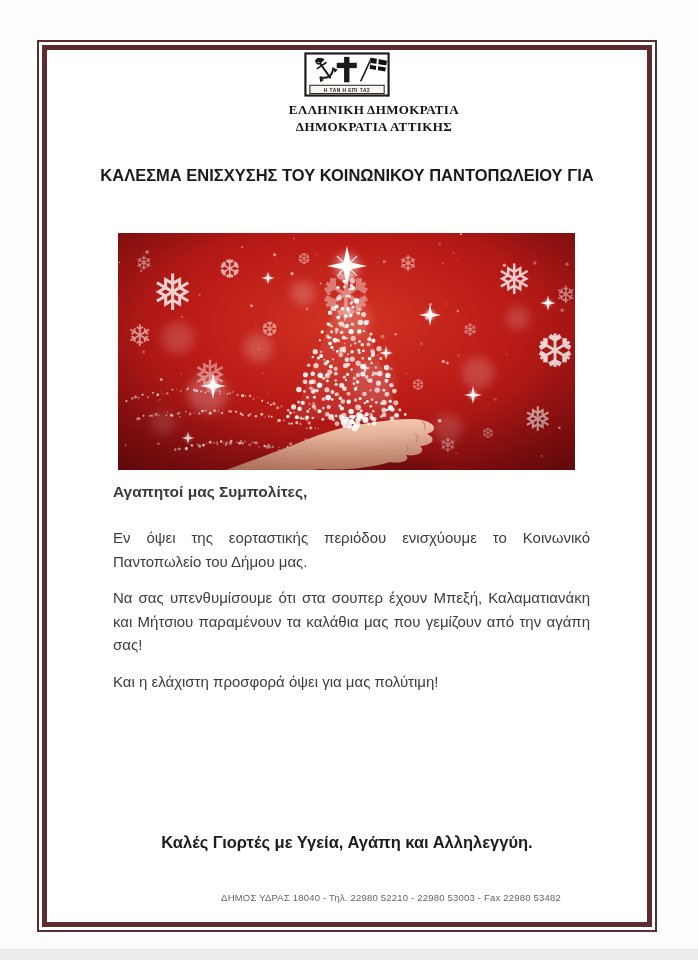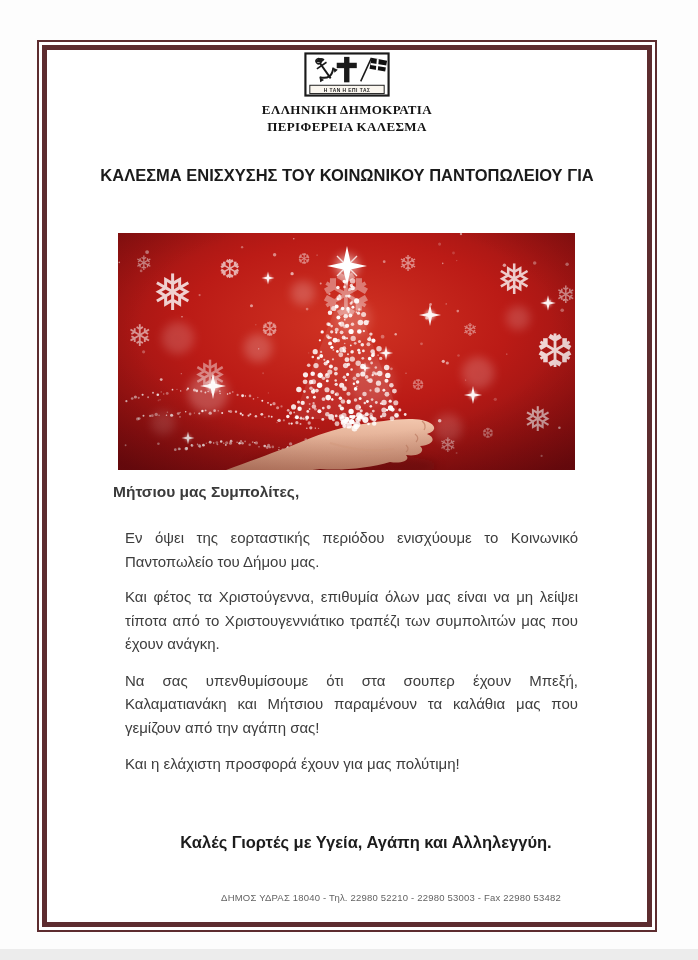--- a/index.html
+++ b/index.html
@@ -13,32 +13,32 @@
     box-sizing:border-box;border:2px solid #5d2c2f;padding:3px;
     background:#fff;
   }
   .frame-inner{
     width:100%;height:100%;box-sizing:border-box;
     border:5px solid #5d2c2f;position:relative;background:#fff;
   }
   .emblem{position:absolute;left:50%;top:2px;transform:translateX(-50%);width:87px;height:45px;}
   .gov{position:absolute;left:0;top:51px;width:100%;text-align:center;
     font-family:"Liberation Serif",serif;font-weight:bold;font-size:13px;
-    line-height:17px;color:#141414;letter-spacing:.4px;}
+    line-height:17px;color:#141414;letter-spacing:.4px;padding-left:27px;}
   .title{position:absolute;left:0;top:114px;width:100%;text-align:center;
     font-weight:bold;font-size:16.5px;line-height:23.5px;color:#1b1b1b;}
   .title div{white-space:nowrap;}
   .photo{position:absolute;left:71px;top:183px;width:457px;height:237px;overflow:hidden;}
   .photo svg{display:block;}
   .bodytext{position:absolute;left:66px;top:431px;width:477px;color:#3d3d3d;}
   .greeting{font-weight:bold;font-size:15.5px;line-height:21px;margin:0 0 24px 0;color:#3a3a3a;}
-  .para{font-size:15px;line-height:23.5px;text-align:justify;margin:12px;}
+  .para{font-size:15px;line-height:23.5px;text-align:justify;margin:0;}
   .para.gap{margin-top:13px;}
   .closing{position:absolute;left:0;top:783px;width:100%;text-align:center;
-    font-weight:bold;font-size:16.5px;color:#1c1c1c;padding-left:19px;}
+    font-weight:bold;font-size:16.5px;color:#1c1c1c;}
   .footer{position:absolute;left:0;top:842px;width:100%;text-align:center;
     font-size:9.5px;letter-spacing:.2px;color:#636363;margin-left:44px;}
   .bottom-strip{position:absolute;left:0;bottom:0;width:100%;height:11px;background:#ececec;}
 </style>
 </head>
 <body>
 
 <div class="frame-outer">
   <div class="frame-inner">
 
@@ -64,21 +64,21 @@
           <line x1="75.5" y1="7.2" x2="74.5" y2="18.5" stroke="#ffffff" stroke-width="2"></line>
           <line x1="68.2" y1="12.2" x2="84.3" y2="14.8" stroke="#ffffff" stroke-width="2"></line>
         </g>
         <rect x="6" y="34" width="76" height="8.5" fill="#faf6ef" stroke="#1a1a1a" stroke-width="1"></rect>
         <text x="44" y="40.6" text-anchor="middle" font-size="5" font-weight="bold" font-family="Liberation Sans, sans-serif" letter-spacing="0.5" fill="#1a1a1a">Η ΤΑΝ Η ΕΠΙ ΤΑΣ</text>
       </svg>
     </div>
 
     <div class="gov">
       <div>ΕΛΛΗΝΙΚΗ ΔΗΜΟΚΡΑΤΙΑ</div>
-      <div>ΠΕΡΙΦΕΡΕΙΑ ΚΑΛΕΣΜΑ</div>
+      <div>ΔΗΜΟΚΡΑΤΙΑ ΑΤΤΙΚΗΣ</div>
     </div>
 
     <div class="title">
       <div>ΚΑΛΕΣΜΑ ΕΝΙΣΧΥΣΗΣ ΤΟΥ ΚΟΙΝΩΝΙΚΟΥ ΠΑΝΤΟΠΩΛΕΙΟΥ ΓΙΑ</div>
     </div>
 
     <div class="photo">
       <svg id="xmas" viewBox="0 0 457 237" width="457" height="237" xmlns="http://www.w3.org/2000/svg">
         <defs>
           <radialGradient id="redGrad" cx="50%" cy="38%" r="78%">
@@ -657,25 +657,24 @@
         <g>
           <circle cx="229" cy="33" r="11" fill="#ffffff" opacity="0.55" filter="url(#blur5)"></circle>
           <path d="M229,13 L232.6,29.4 L249,33 L232.6,36.6 L229,53 L225.4,36.6 L209,33 L225.4,29.4 Z" fill="#ffffff"></path>
           <path d="M219,23 L239,43 M239,23 L219,43" stroke="#ffffff" stroke-width="1.4" opacity="0.8"></path>
         </g>
         <rect width="457" height="237" fill="url(#vign)"></rect>
       </svg>
     </div>
 
     <div class="bodytext">
-      <p class="greeting">Μήτσιου μας Συμπολίτες,</p>
+      <p class="greeting">Αγαπητοί μας Συμπολίτες,</p>
       <p class="para">Εν όψει της εορταστικής περιόδου ενισχύουμε το Κοινωνικό Παντοπωλείο του Δήμου μας.</p>
-      <p class="para">Και φέτος τα Χριστούγεννα, επιθυμία όλων μας είναι να μη λείψει τίποτα από το Χριστουγεννιάτικο τραπέζι των συμπολιτών μας που έχουν ανάγκη.</p>
       <p class="para gap">Να σας υπενθυμίσουμε ότι στα σουπερ έχουν Μπεξή, Καλαματιανάκη και Μήτσιου παραμένουν τα καλάθια μας που γεμίζουν από την αγάπη σας!</p>
-      <p class="para gap">Και η ελάχιστη προσφορά έχουν για μας πολύτιμη!</p>
+      <p class="para gap">Και η ελάχιστη προσφορά όψει για μας πολύτιμη!</p>
     </div>
 
     <div class="closing">Καλές Γιορτές με Υγεία, Αγάπη και Αλληλεγγύη.</div>
     <div class="footer">ΔΗΜΟΣ ΥΔΡΑΣ 18040 - Τηλ. 22980 52210 - 22980 53003 - Fax 22980 53482</div>
   </div>
 </div>
 
 <div class="bottom-strip"></div>
 
 </body></html>

